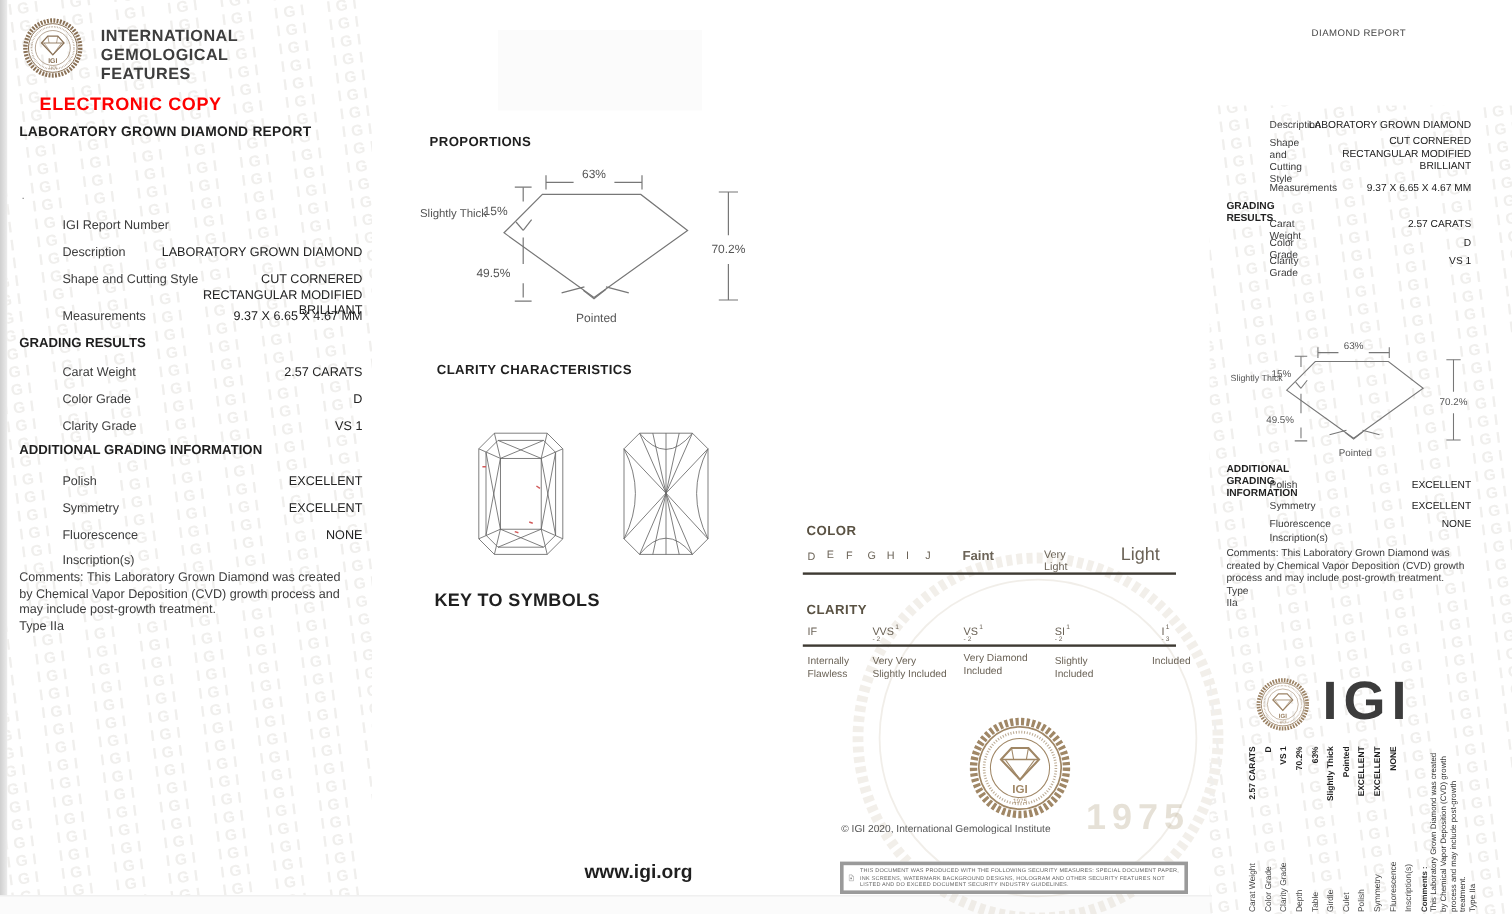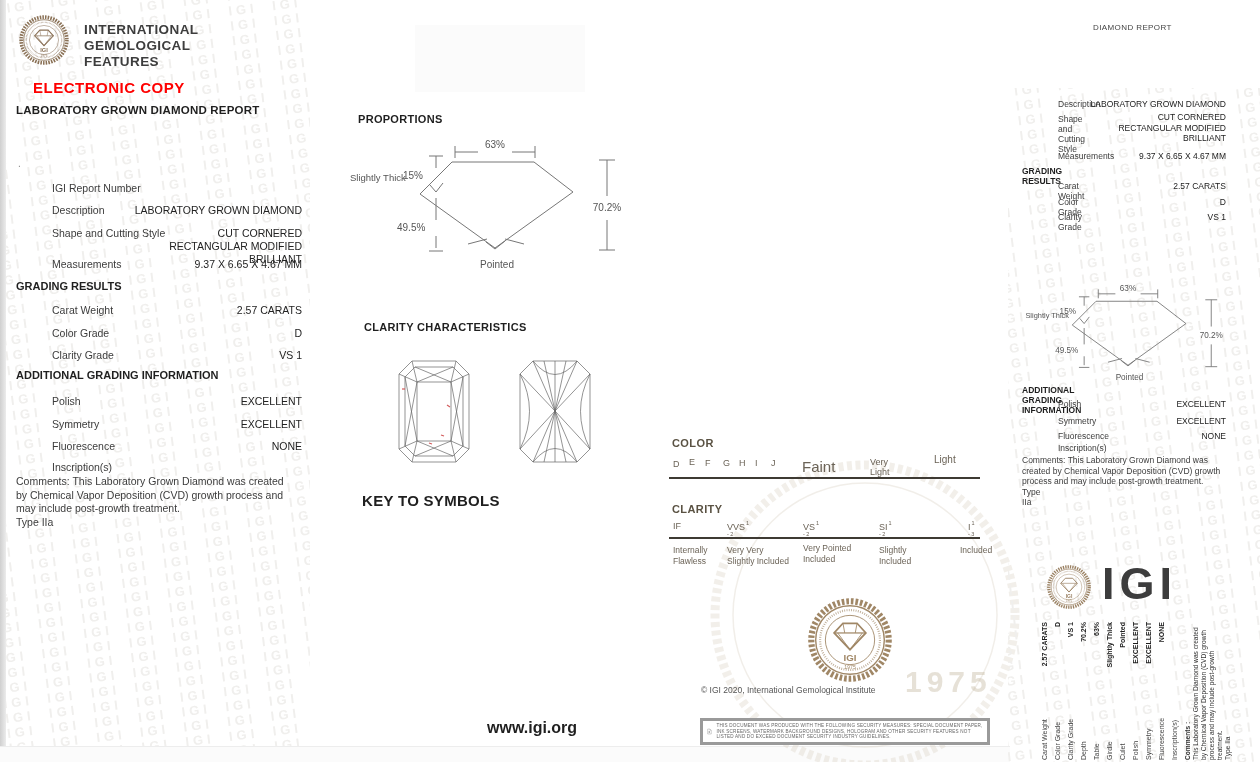--- a/index.html
+++ b/index.html
@@ -145,21 +145,21 @@
     <g fill="#555" font-size="10" font-family="Liberation Sans, sans-serif">
       <text x="150" y="20" text-anchor="middle">63%</text>
       <text x="5" y="53" font-size="9.5">Slightly Thick</text>
       <text x="58" y="51">15%</text>
       <text x="52" y="103">49.5%</text>
       <text x="262" y="83" text-anchor="middle">70.2%</text>
       <text x="152" y="140" text-anchor="middle">Pointed</text>
     </g>
   </svg>
 
-  <div class="abs h-bold" style="left:364px;top:321px;font-size:11px;letter-spacing:.3px;">CLARITY CHARACTERISTICS</div>
+  <div class="abs h-bold" style="left:364px;top:303px;font-size:11px;letter-spacing:.3px;">CLARITY CHARACTERISTICS</div>
 
   <svg class="abs" style="left:396px;top:358px;" width="76" height="107" viewBox="0 0 76 107">
     <g stroke="#666" stroke-width=".7" fill="none">
       <polygon points="16,3 60,3 73,16 73,91 60,104 16,104 3,91 3,16"></polygon>
       <polygon points="19,9 57,9 67,19 67,88 57,98 19,98 9,88 9,19"></polygon>
       <rect x="21" y="24" width="34" height="59"></rect>
       <line x1="3" y1="16" x2="21" y2="24"></line>
         <line x1="73" y1="16" x2="55" y2="24"></line>
       <line x1="3" y1="91" x2="21" y2="83"></line>
         <line x1="73" y1="91" x2="55" y2="83"></line>
@@ -220,39 +220,39 @@
 
   <div class="abs h-bold" style="left:672px;top:437px;font-size:11px;color:#5a5243;letter-spacing:.4px;z-index:2;">COLOR</div>
   <div style="z-index:2;position:absolute;">
     <span class="abs scale-text" style="left:673px;top:459px;font-size:9px;">D</span>
     <span class="abs scale-text" style="left:689px;top:457px;font-size:9px;">E</span>
     <span class="abs scale-text" style="left:705px;top:458px;font-size:9px;">F</span>
     <span class="abs scale-text" style="left:723px;top:458px;font-size:9px;">G</span>
     <span class="abs scale-text" style="left:739px;top:458px;font-size:9px;">H</span>
     <span class="abs scale-text" style="left:755px;top:458px;font-size:9px;">I</span>
     <span class="abs scale-text" style="left:771px;top:458px;font-size:9px;">J</span>
-    <span class="abs scale-text" style="left:802px;top:458px;font-size:15px;">Faint</span>
+    <span class="abs scale-text" style="left:802px;top:458px;font-size:11px;font-weight:bold;">Faint</span>
     <span class="abs scale-text" style="left:870px;top:457px;font-size:9px;">Very Light</span>
-    <span class="abs scale-text" style="left:934px;top:454px;font-size:10px;">Light</span>
+    <span class="abs scale-text" style="left:934px;top:454px;font-size:15px;">Light</span>
   </div>
   <div class="scale-line" style="left:669px;top:477px;width:311px;height:2px;z-index:2;"></div>
 
   <div class="abs h-bold" style="left:672px;top:503px;font-size:11px;color:#5a5243;letter-spacing:.4px;z-index:2;">CLARITY</div>
   <div style="z-index:2;position:absolute;">
     <span class="abs scale-text" style="left:673px;top:521px;font-size:9px;"><span>IF</span></span>
     <span class="abs scale-text" style="left:727px;top:521px;font-size:9px;"><span>VVS</span><sup class="rng">1 - 2</sup></span>
     <span class="abs scale-text" style="left:803px;top:521px;font-size:9px;"><span>VS</span><sup class="rng">1 - 2</sup></span>
     <span class="abs scale-text" style="left:879px;top:521px;font-size:9px;"><span>SI</span><sup class="rng">1 - 2</sup></span>
     <span class="abs scale-text" style="left:968px;top:521px;font-size:9px;"><span>I</span><sup class="rng">1 - 3</sup></span>
   </div>
   <div class="scale-line" style="left:669px;top:537px;width:311px;height:1.5px;z-index:2;"></div>
   <div style="z-index:2;position:absolute;">
     <span class="abs scale-text" style="left:673px;top:545px;width:48px;font-size:8.5px;line-height:10.5px;display:block;">Internally Flawless</span>
     <span class="abs scale-text" style="left:727px;top:545px;width:62px;font-size:8.5px;line-height:10.5px;display:block;">Very Very Slightly Included</span>
-    <span class="abs scale-text" style="left:803px;top:543px;width:62px;font-size:8.5px;line-height:10.5px;display:block;">Very Pointed Included</span>
+    <span class="abs scale-text" style="left:803px;top:543px;width:62px;font-size:8.5px;line-height:10.5px;display:block;">Very Diamond Included</span>
     <span class="abs scale-text" style="left:879px;top:545px;width:46px;font-size:8.5px;line-height:10.5px;display:block;">Slightly Included</span>
     <span class="abs scale-text" style="left:960px;top:545px;width:46px;font-size:8.5px;line-height:10.5px;display:block;">Included</span>
   </div>
 
   <svg class="abs" style="left:806px;top:596px;z-index:2;" width="88" height="88" viewBox="0 0 100 100">
     <circle cx="50" cy="50" r="44" fill="none" stroke="#a08766" stroke-width="7" stroke-dasharray="3 2.2"></circle>
     <circle cx="50" cy="50" r="39" fill="none" stroke="#a08766" stroke-width="1.6"></circle>
     <circle cx="50" cy="50" r="34" fill="none" stroke="#a08766" stroke-width="2.5" stroke-dasharray="1 1.6" opacity=".7"></circle>
     <circle cx="50" cy="50" r="28" fill="none" stroke="#a08766" stroke-width="1"></circle>
     <polygon points="32,42 42,31 58,31 68,42 50,61" fill="none" stroke="#a08766" stroke-width="2"></polygon>

